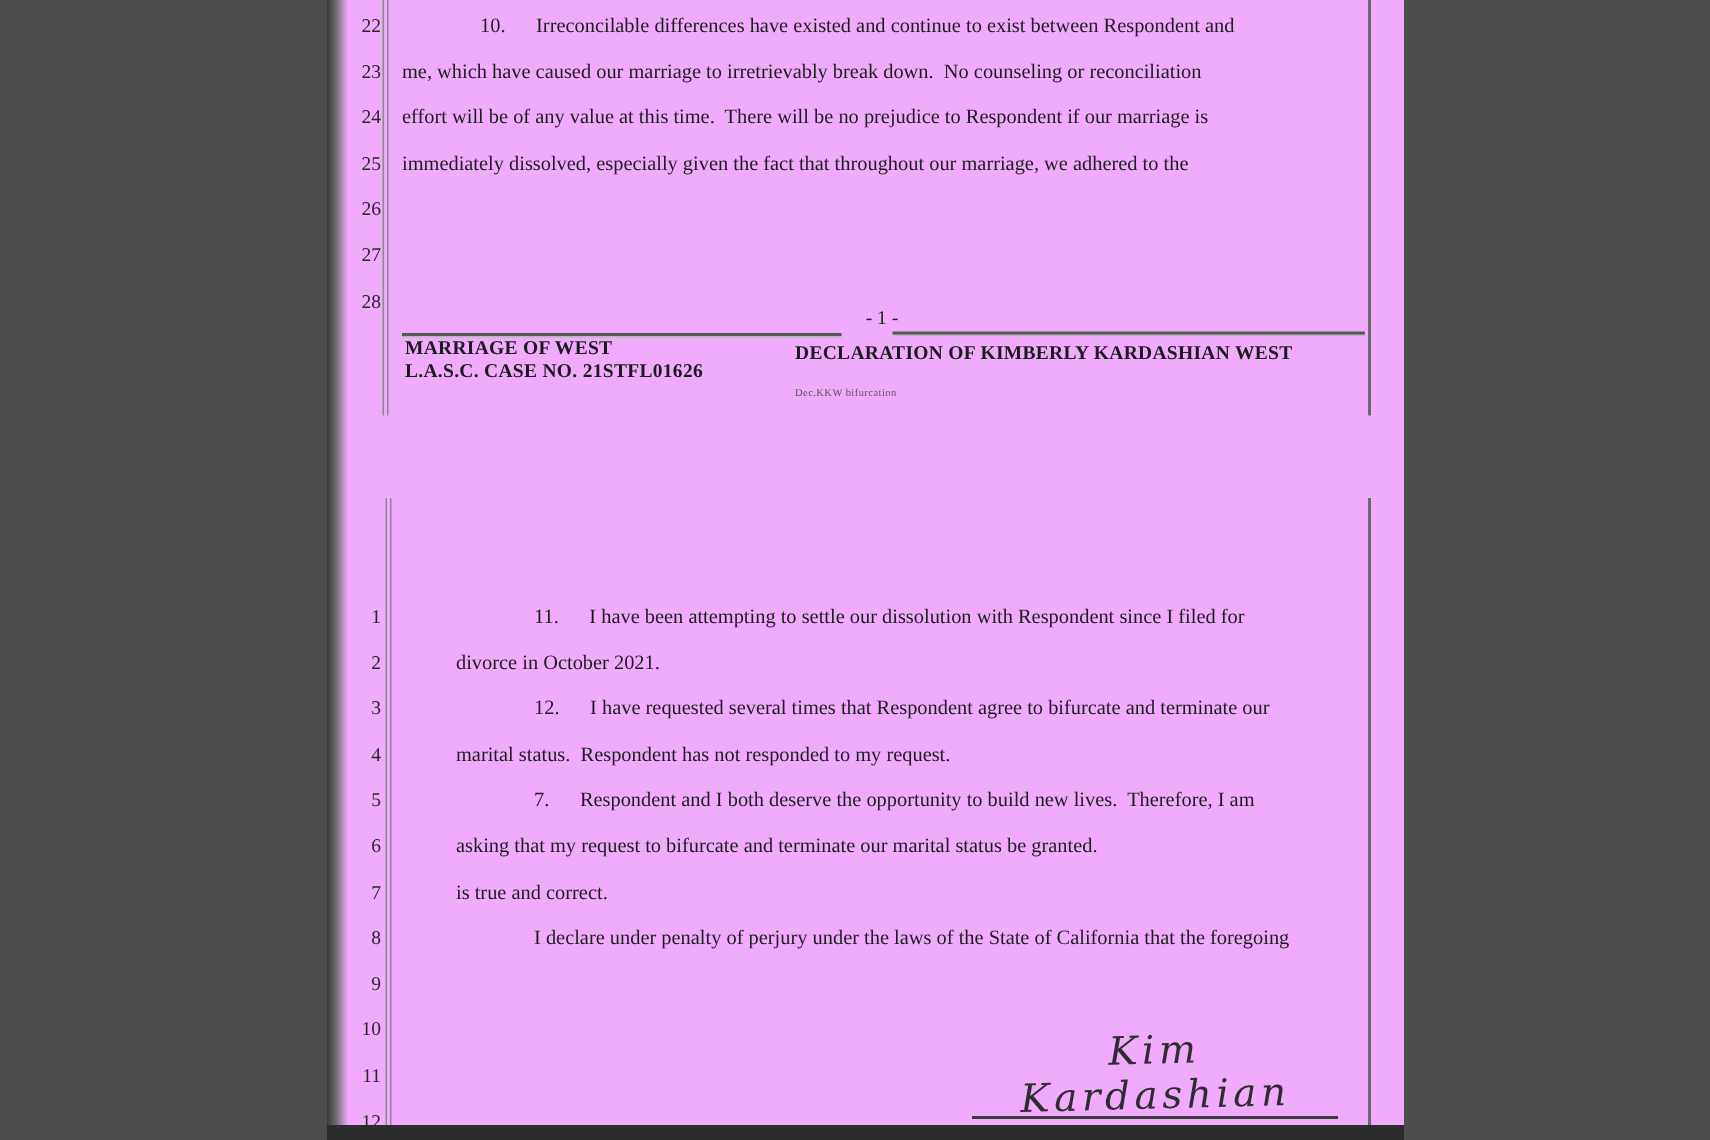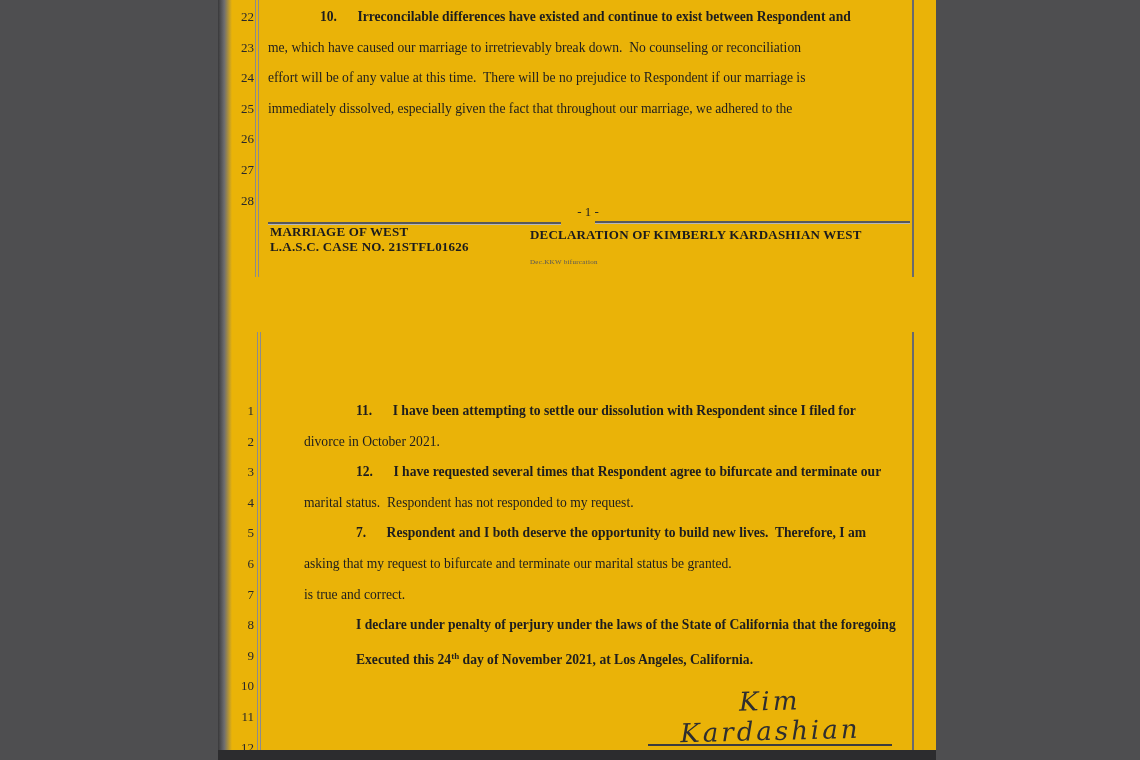--- a/index.html
+++ b/index.html
@@ -1,39 +1,39 @@
 <!DOCTYPE html>
 <html><head>
 <meta charset="utf-8">
 <style>
   html,body{margin:0;padding:0;background:#4e4e50;}
   #stage{position:relative;width:1140px;height:760px;background:#4e4e50;overflow:hidden;
          font-family:"Liberation Serif", serif;}
   
-  .sheet{position:absolute;left:218px;top:0;width:718px;height:760px;background:#eab308;}
+  .sheet{position:absolute;left:218px;top:0;width:718px;height:760px;background:#f0abfc;}
   .sheet-left-shadow{position:absolute;left:0;top:0;width:14px;height:760px;
          background:linear-gradient(90deg,#39393b 0%,#6e6e70 45%,rgba(251,250,248,0) 100%);}
   .sheet-bottom-edge{position:absolute;left:0;top:750px;width:718px;height:10px;background:#2c2c2e;z-index:6;}
   
   .vline-double{position:absolute;width:2px;border-left:1px solid #8b8b8e;border-right:1px solid #8b8b8e;background:transparent;}
   .vline-single{position:absolute;width:2px;background:#6a6a6d;}
   .p1-left{left:37px;top:0;height:277px;}
   .p1-right{left:694px;top:0;height:277px;}
   .p2-left{left:39px;top:332px;height:418px;}
   .p2-right{left:694px;top:332px;height:418px;}
   
   .numcol{position:absolute;left:6px;width:30px;text-align:right;color:#28282a;
           font-size:13px;}
   .numcol .ln{height:30.6px;line-height:30.6px;}
   .p1-nums{top:2px;}
   .p2-nums{top:396px;}
   
   .bodycol{position:absolute;left:50px;width:650px;color:#1d1d1f;font-size:13.6px;}
   .bodycol .bl{height:30.6px;line-height:30.6px;white-space:pre;}
-  .bodycol .bl.ind{text-indent:52px;font-weight:bold;}
+  .bodycol .bl.ind{text-indent:52px;}
   .bodycol sup{font-size:9px;vertical-align:5px;letter-spacing:0;}
   .p1-body{top:2px;}
   .p2-body{top:396px;margin-left:36px;}
   
   .pgnum{position:absolute;left:343px;top:204px;width:54px;text-align:center;
          font-size:13px;color:#222;}
   .rule-seg{position:absolute;height:2px;background:#58585a;box-shadow:0 1px 0 #b8b8ba;}
   .rule-a{left:50px;top:222px;width:293px;}
   .rule-b{left:377px;top:221px;width:315px;}
   .foot-left{position:absolute;left:52px;top:225px;font-weight:bold;font-size:13px;
@@ -104,21 +104,20 @@
       </div>
     <div class="bodycol p2-body">
         <div class="bl ind">11.      I have been attempting to settle our dissolution with Respondent since I filed for</div>
         <div class="bl">divorce in October 2021.</div>
         <div class="bl ind">12.      I have requested several times that Respondent agree to bifurcate and terminate our</div>
         <div class="bl">marital status.  Respondent has not responded to my request.</div>
         <div class="bl ind">7.      Respondent and I both deserve the opportunity to build new lives.  Therefore, I am</div>
         <div class="bl">asking that my request to bifurcate and terminate our marital status be granted.</div>
         <div class="bl">is true and correct.</div>
         <div class="bl ind">I declare under penalty of perjury under the laws of the State of California that the foregoing</div>
-        <div class="bl ind"><span>Executed this 24</span><sup>th</sup><span> day of November 2021, at Los Angeles, California.</span></div>
       </div>
 
     <div class="sigblock">
       <span class="sig-script">Kim Kardashian</span>
       <div class="sig-line"></div>
       <div class="sig-printed">KIMBERLY KARDASHIAN WEST</div>
     </div>
 
     <div class="sheet-bottom-edge"></div>
   </div>

